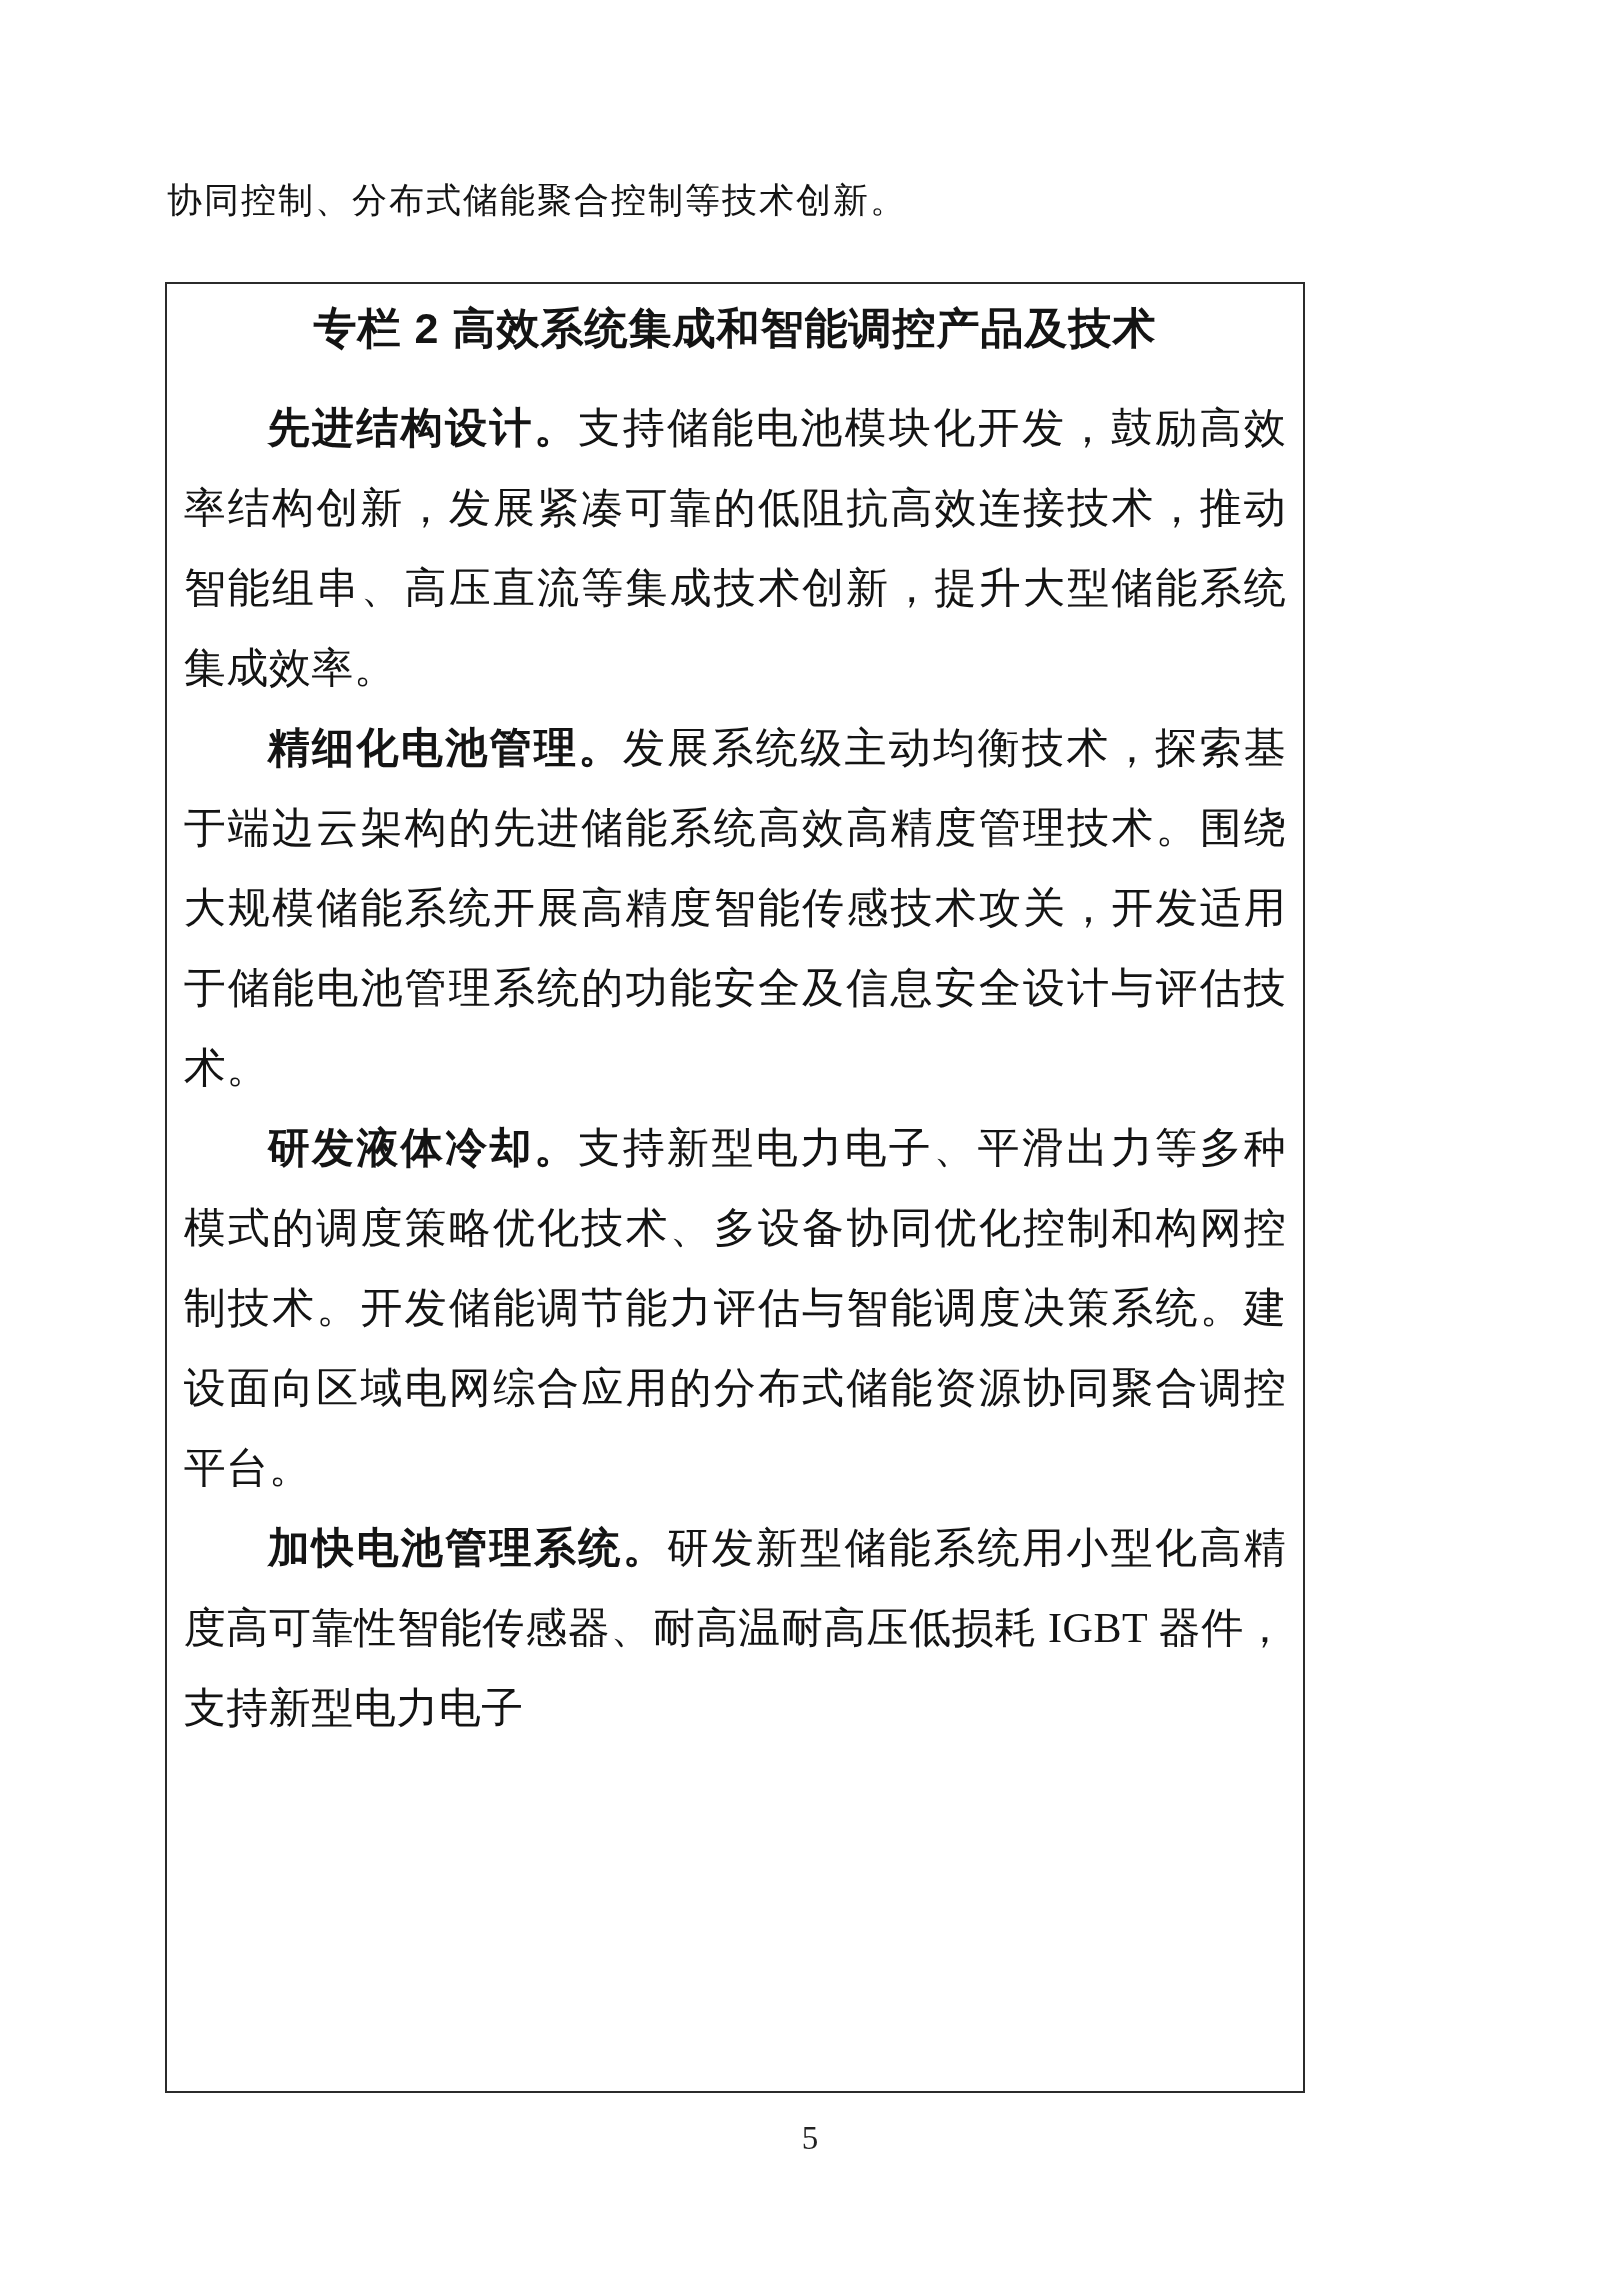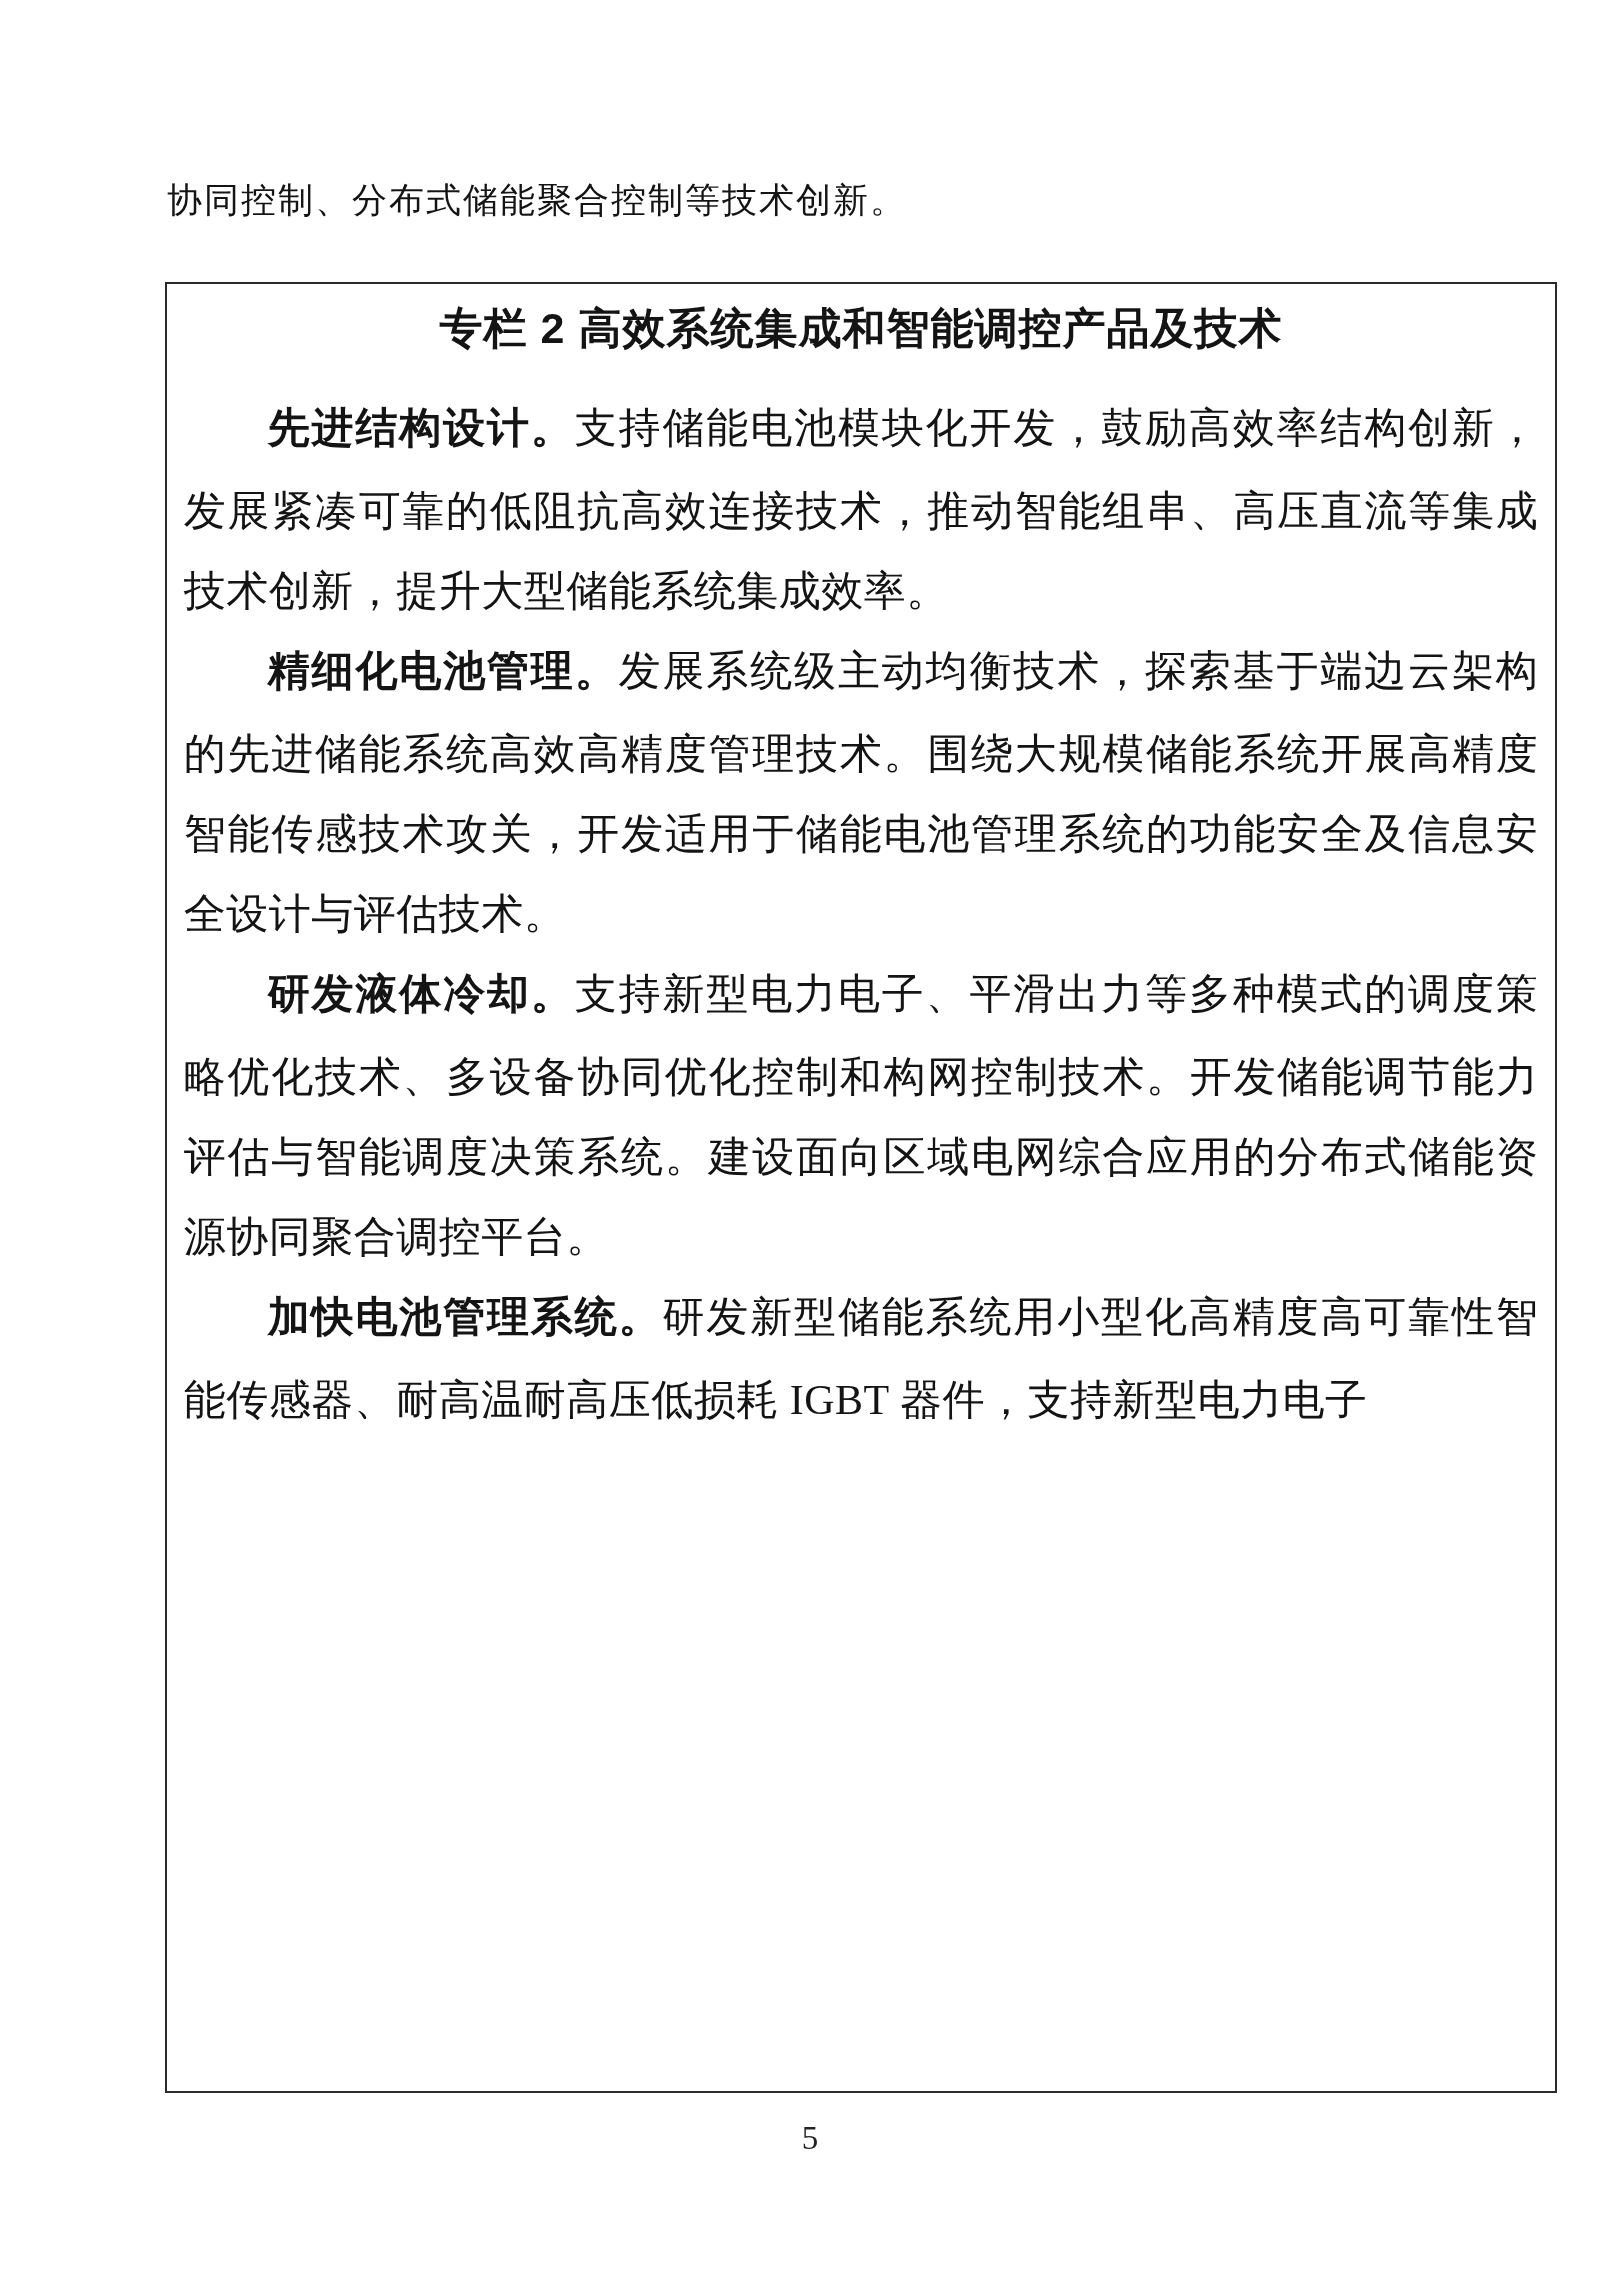--- a/index.html
+++ b/index.html
@@ -24,21 +24,21 @@
     margin: 0;
     font-size: 35px;
     line-height: 71px;
     letter-spacing: 2px;
     white-space: nowrap;
   }
   .box {
     position: absolute;
     top: 282px;
     left: 165px;
-    width: 1392px;
+    width: 1140px;
     height: 1811px;
     box-sizing: border-box;
     border: 2.9px solid #2b2b2b;
     padding: 9.8px 16.7px 0 16.7px;
     overflow: hidden;
     background: #ffffff;
   }
   .box-title {
     font-family: "Liberation Sans", "DejaVu Sans", sans-serif;
     font-weight: bold;
@@ -50,21 +50,21 @@
   }
   .para {
     margin: 0;
     font-size: 42px;
     line-height: 80px;
     text-align: justify;
     text-indent: 2em;
     letter-spacing: 0.5px;
   }
   .para .lead {
-    font-family: Liberation Mono, monospace;
+    font-family: Liberation Sans, sans-serif;
     font-weight: bold;
   }
   .page-number {
     position: absolute;
     top: 2119px;
     left: 0;
     width: 100%;
     text-align: center;
     font-size: 33px;
     line-height: 39px;

